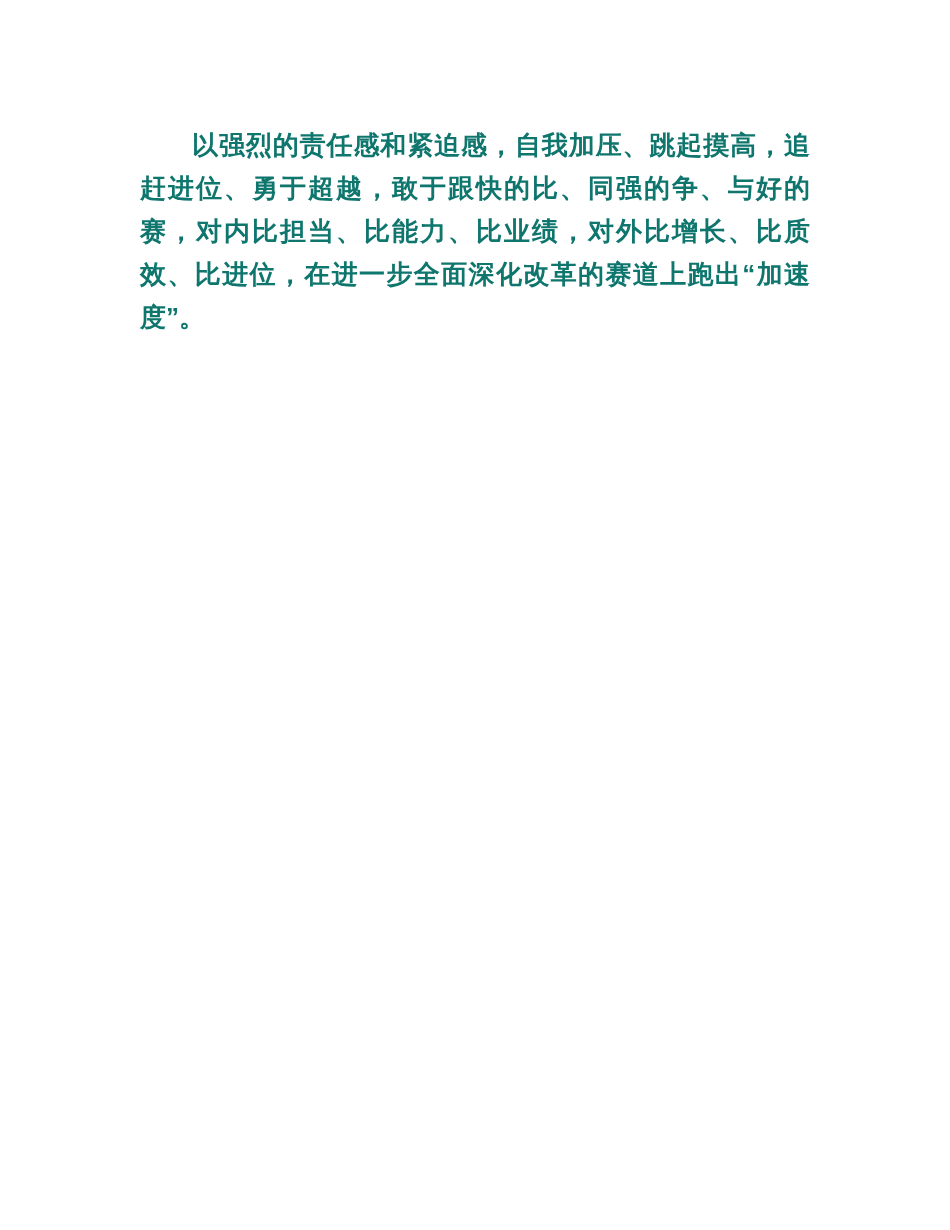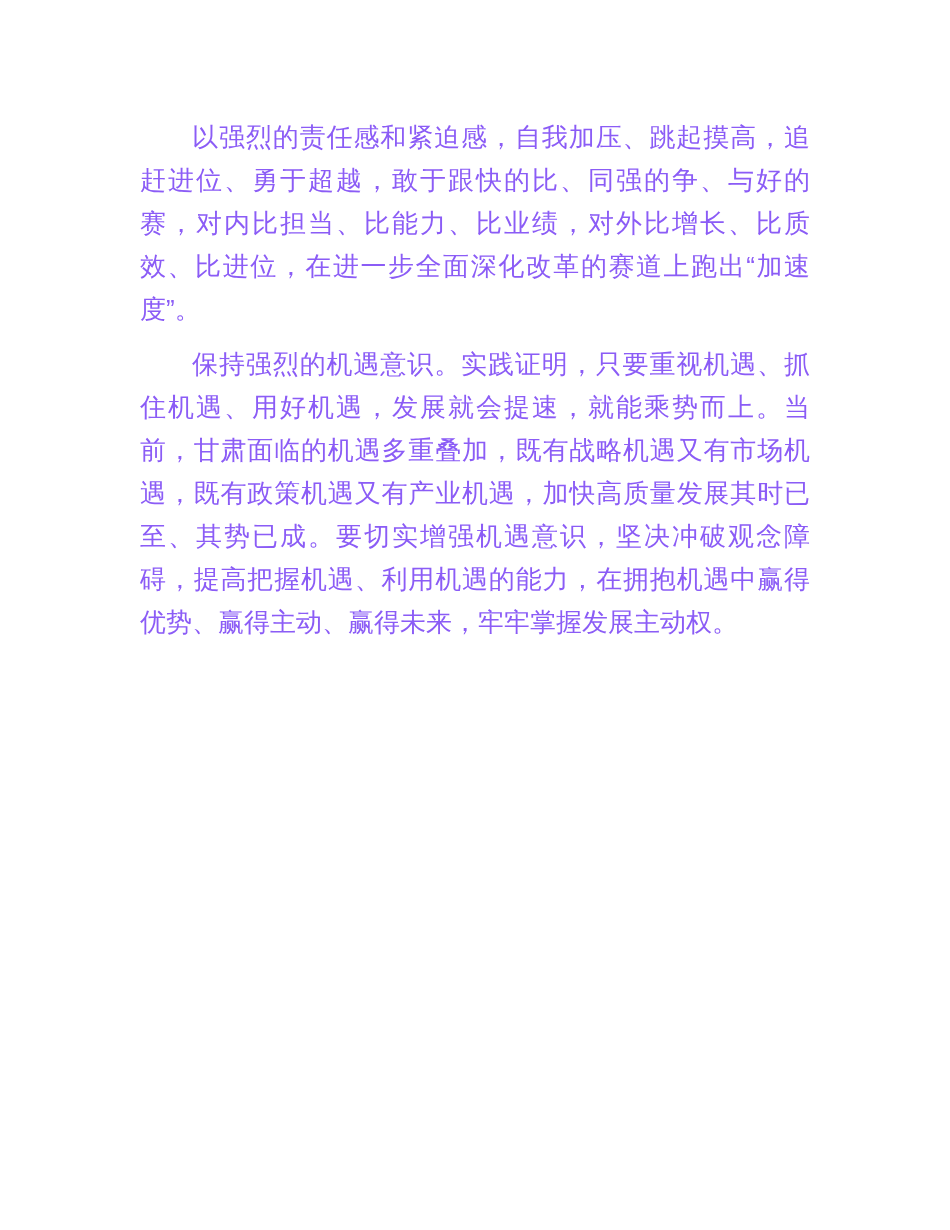--- a/index.html
+++ b/index.html
@@ -14,31 +14,30 @@
     font-family: "Liberation Sans", "DejaVu Sans", sans-serif;
   }
   .page {
     box-sizing: border-box;
     width: 950px;
     height: 1230px;
     padding: 116px 140px 0 140px;
     background: #ffffff;
   }
   .para {
-    margin: 0 0 12px 0;
+    margin: 8px 0 12px 0;
     font-size: 26px;
     line-height: 43px;
-    color: #8b5cf6;
+    color: #0f766e;
     text-align: justify;
     text-justify: inter-ideograph;
     text-indent: 2em;
     word-break: break-all;
     letter-spacing: 0px;
-    font-weight: 400;
+    font-weight: 700;
   }
 </style>
 </head>
 <body>
 
 <main class="page">
   <p class="para">以强烈的责任感和紧迫感，自我加压、跳起摸高，追赶进位、勇于超越，敢于跟快的比、同强的争、与好的赛，对内比担当、比能力、比业绩，对外比增长、比质效、比进位，在进一步全面深化改革的赛道上跑出“加速度”。</p>
-  <p class="para">保持强烈的机遇意识。实践证明，只要重视机遇、抓住机遇、用好机遇，发展就会提速，就能乘势而上。当前，甘肃面临的机遇多重叠加，既有战略机遇又有市场机遇，既有政策机遇又有产业机遇，加快高质量发展其时已至、其势已成。要切实增强机遇意识，坚决冲破观念障碍，提高把握机遇、利用机遇的能力，在拥抱机遇中赢得优势、赢得主动、赢得未来，牢牢掌握发展主动权。</p>
 </main>
 
 </body></html>

